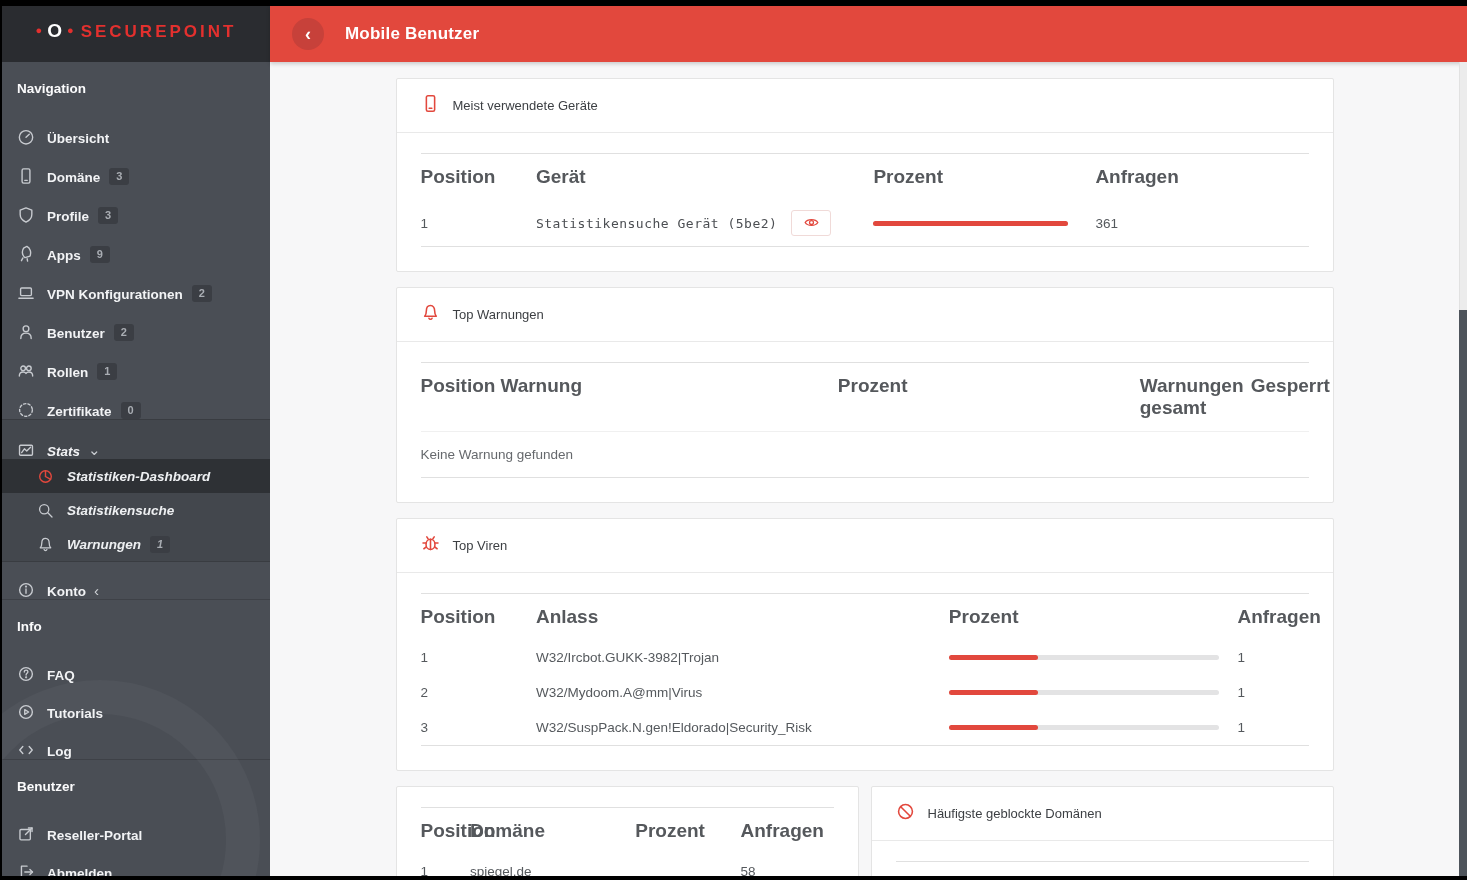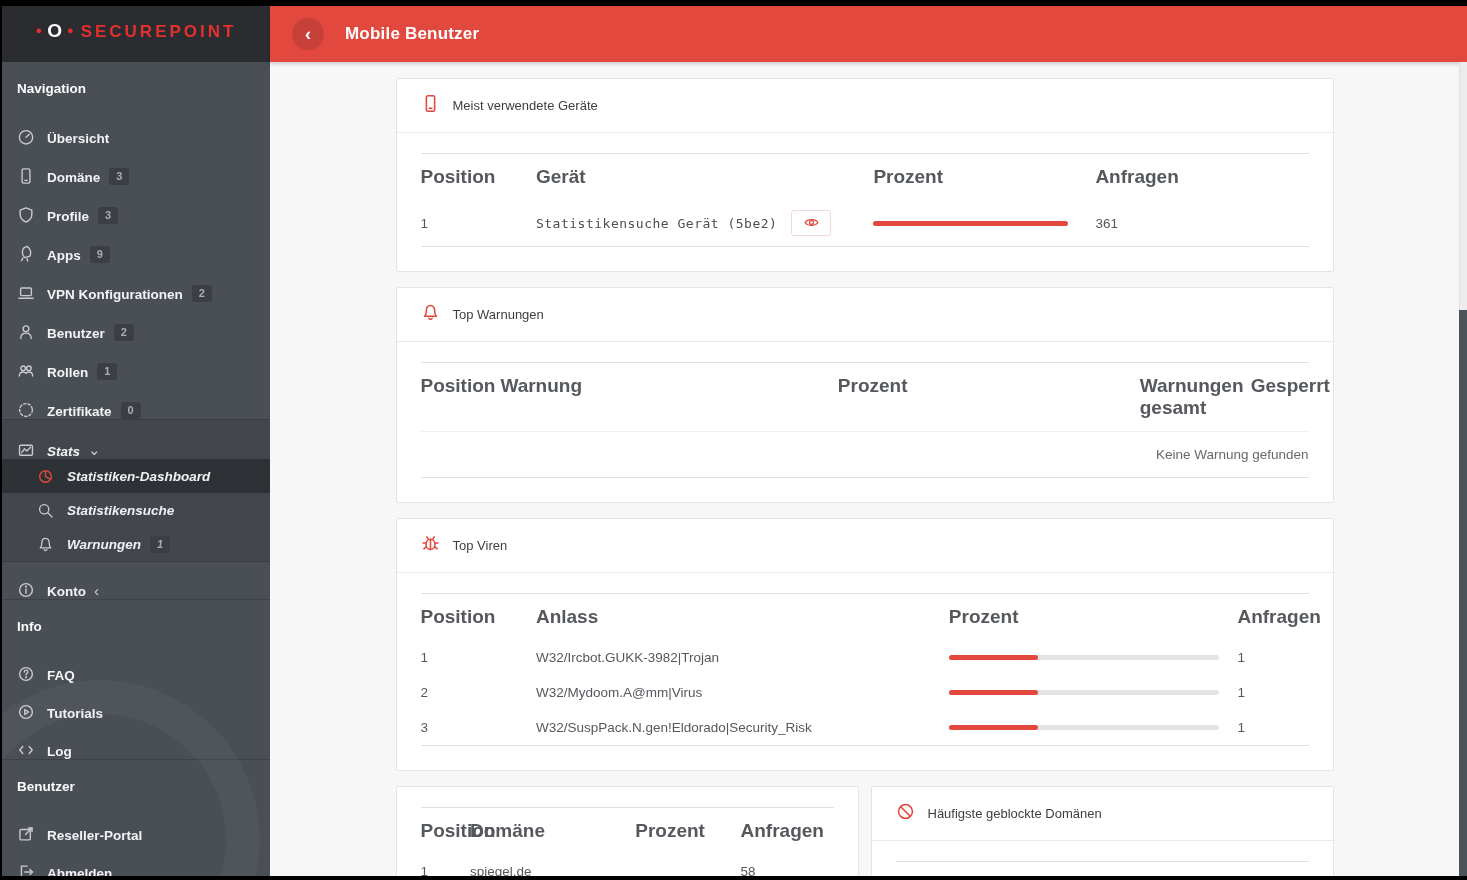--- a/index.html
+++ b/index.html
@@ -51,21 +51,21 @@
   .container { width:938px; margin:0 auto; }
   .card { background:#fff; border:1px solid #e4e4e4; border-radius:2px; margin-bottom:15px; }
   .card-head { display:flex; align-items:center; gap:13px; padding:15px 24px; border-bottom:1px solid #e9e9e9; }
   .card-title { font-size:13px; color:#3c3f43; font-weight:400; }
   .card-body { padding:20px 24px 24px; }
 
   table.tbl { width:100%; border-collapse:collapse; border-top:1px solid #e0e0e0; border-bottom:1px solid #e0e0e0; table-layout:fixed; }
   .tbl th { text-align:left; font-size:19px; color:#55585c; font-weight:bold; padding:12px 10px 12px 0; vertical-align:top; }
   .tbl td { font-size:13.5px; color:#55595d; padding:10px 10px 10px 0; vertical-align:middle; }
   .val { color:#6d7175; }
-  .empty-row td { color:#66696d; border-top:1px solid #f0f0f0; padding:15px 0;text-align:right; }
+  .empty-row td { color:#66696d; border-top:1px solid #f0f0f0; padding:15px 0; }
 
   .bar { height:5px; background:#e3e3e4; border-radius:3px; width:92%; position:relative; }
   .bar-fill { height:5px; background:#e2483d; border-radius:3px; }
   .tbl.viruses .bar { width:97%; }
 
   .device-cell { display:flex; align-items:center; gap:14px; }
   .mono { font-family:"DejaVu Sans Mono","Liberation Mono",monospace; font-size:13px; color:#4c4f53; letter-spacing:.5px; }
   .eye-btn { width:40px; height:26px; background:#fff; border:1px solid #f0dad8; border-radius:3px;
              display:flex; align-items:center; justify-content:center; cursor:pointer; }
 

